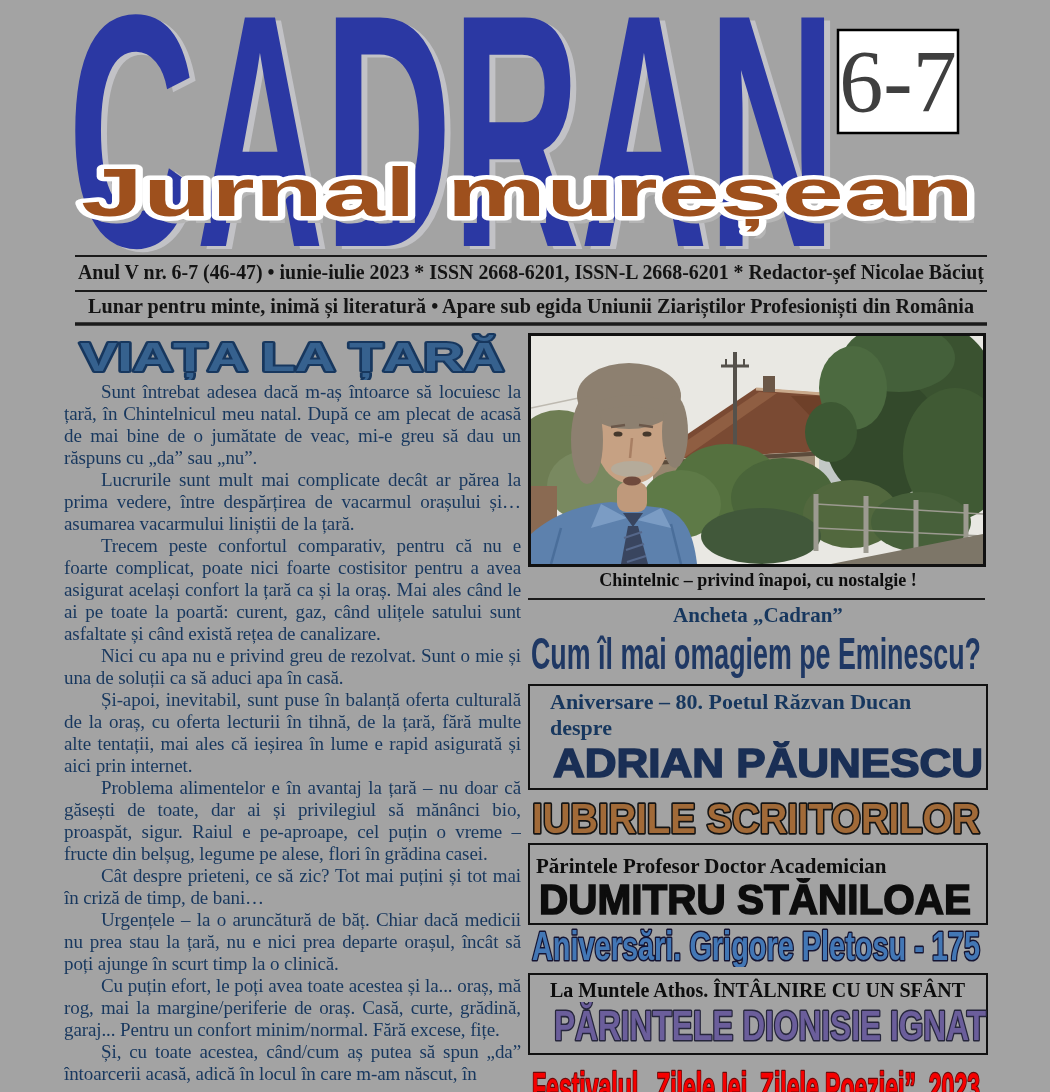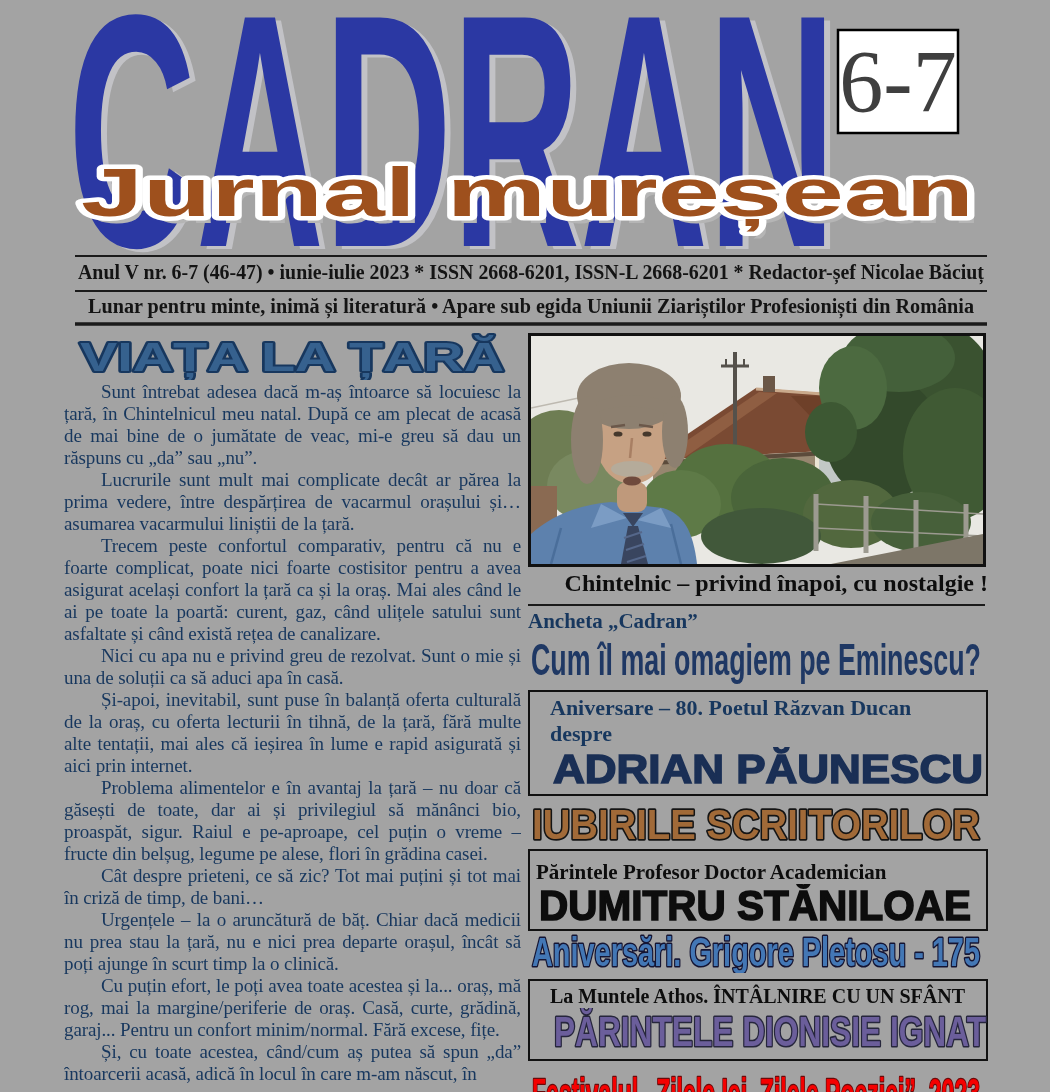--- a/index.html
+++ b/index.html
@@ -25,25 +25,25 @@
   .art-title-text{font-size:41px;font-weight:bold;fill:#36618e;stroke:#17375e;stroke-width:4;
                   paint-order:stroke;stroke-linejoin:round;}
   .art-body{position:absolute;left:64px;top:381px;width:457px;height:711px;overflow:hidden;}
   .art-body p{margin:0;text-indent:37px;text-align:justify;
               font:19px/22px "Liberation Serif","DejaVu Serif",serif;color:#17375e;
               letter-spacing:-0.1px;}
 
   
   .right-col{position:absolute;left:528px;top:333px;width:460px;}
   .photo-frame{border:3px solid #111;width:452px;height:228px;line-height:0;}
-  .photo-caption{margin-top:3px;text-align:right;font-weight:bold;font-size:24px;color:#0d0d0d;
+  .photo-caption{margin-top:3px;text-align:center;font-weight:bold;font-size:18px;color:#0d0d0d;
                  font-family:"Liberation Serif","DejaVu Serif",serif;}
   .thin-rule{margin-top:7px;width:457px;border-top:2px solid #1a1a1a;height:0;}
   .ancheta{margin-top:3px;font-weight:bold;font-size:21px;color:#17375e;line-height:24px;
-           font-family:"Liberation Serif","DejaVu Serif",serif;}
+           font-family:"Liberation Serif","DejaVu Serif",serif;text-align:center;}
   .hl{display:block;}
   .t-emin{font-size:45px;font-weight:bold;fill:#1f3864;}
   .hl-box{margin-top:5px;border:2px solid #111;padding:3px 20px 5px;}
   .kicker-navy{font-weight:bold;font-size:22px;line-height:26px;color:#17375e;
                font-family:"Liberation Serif","DejaVu Serif",serif;}
   .kicker-black{font-weight:bold;font-size:21px;line-height:23px;color:#0d0d0d;
                 font-family:"Liberation Serif","DejaVu Serif",serif;}
   .t-paun{font-size:40px;font-weight:bold;fill:#1a2f55;stroke:#1a2f55;stroke-width:1.6;}
   .m-iub{margin-top:6px;}
   .t-iub{font-size:42px;font-weight:bold;fill:#a16a38;stroke:#141414;stroke-width:3.4;

